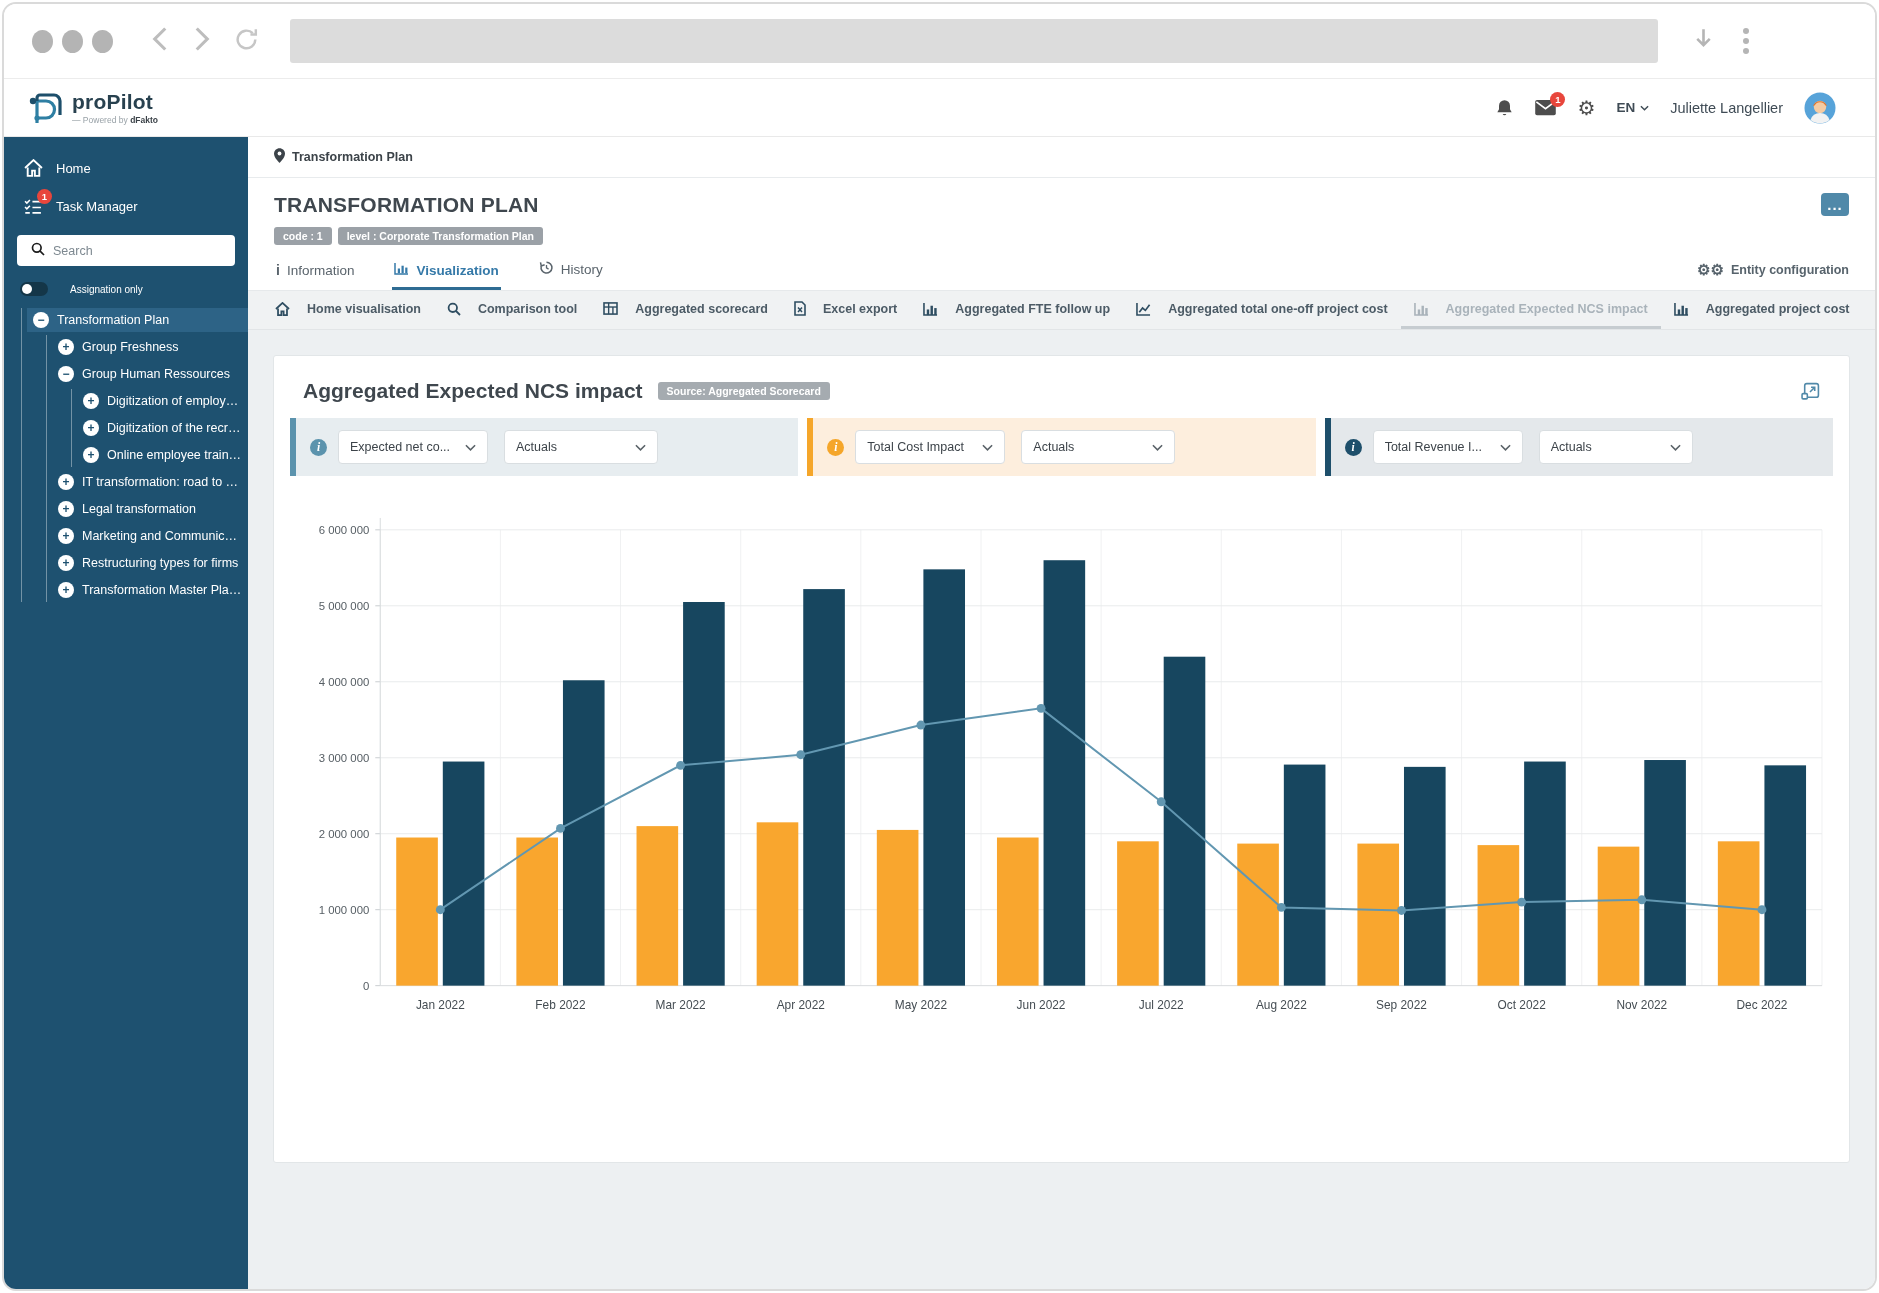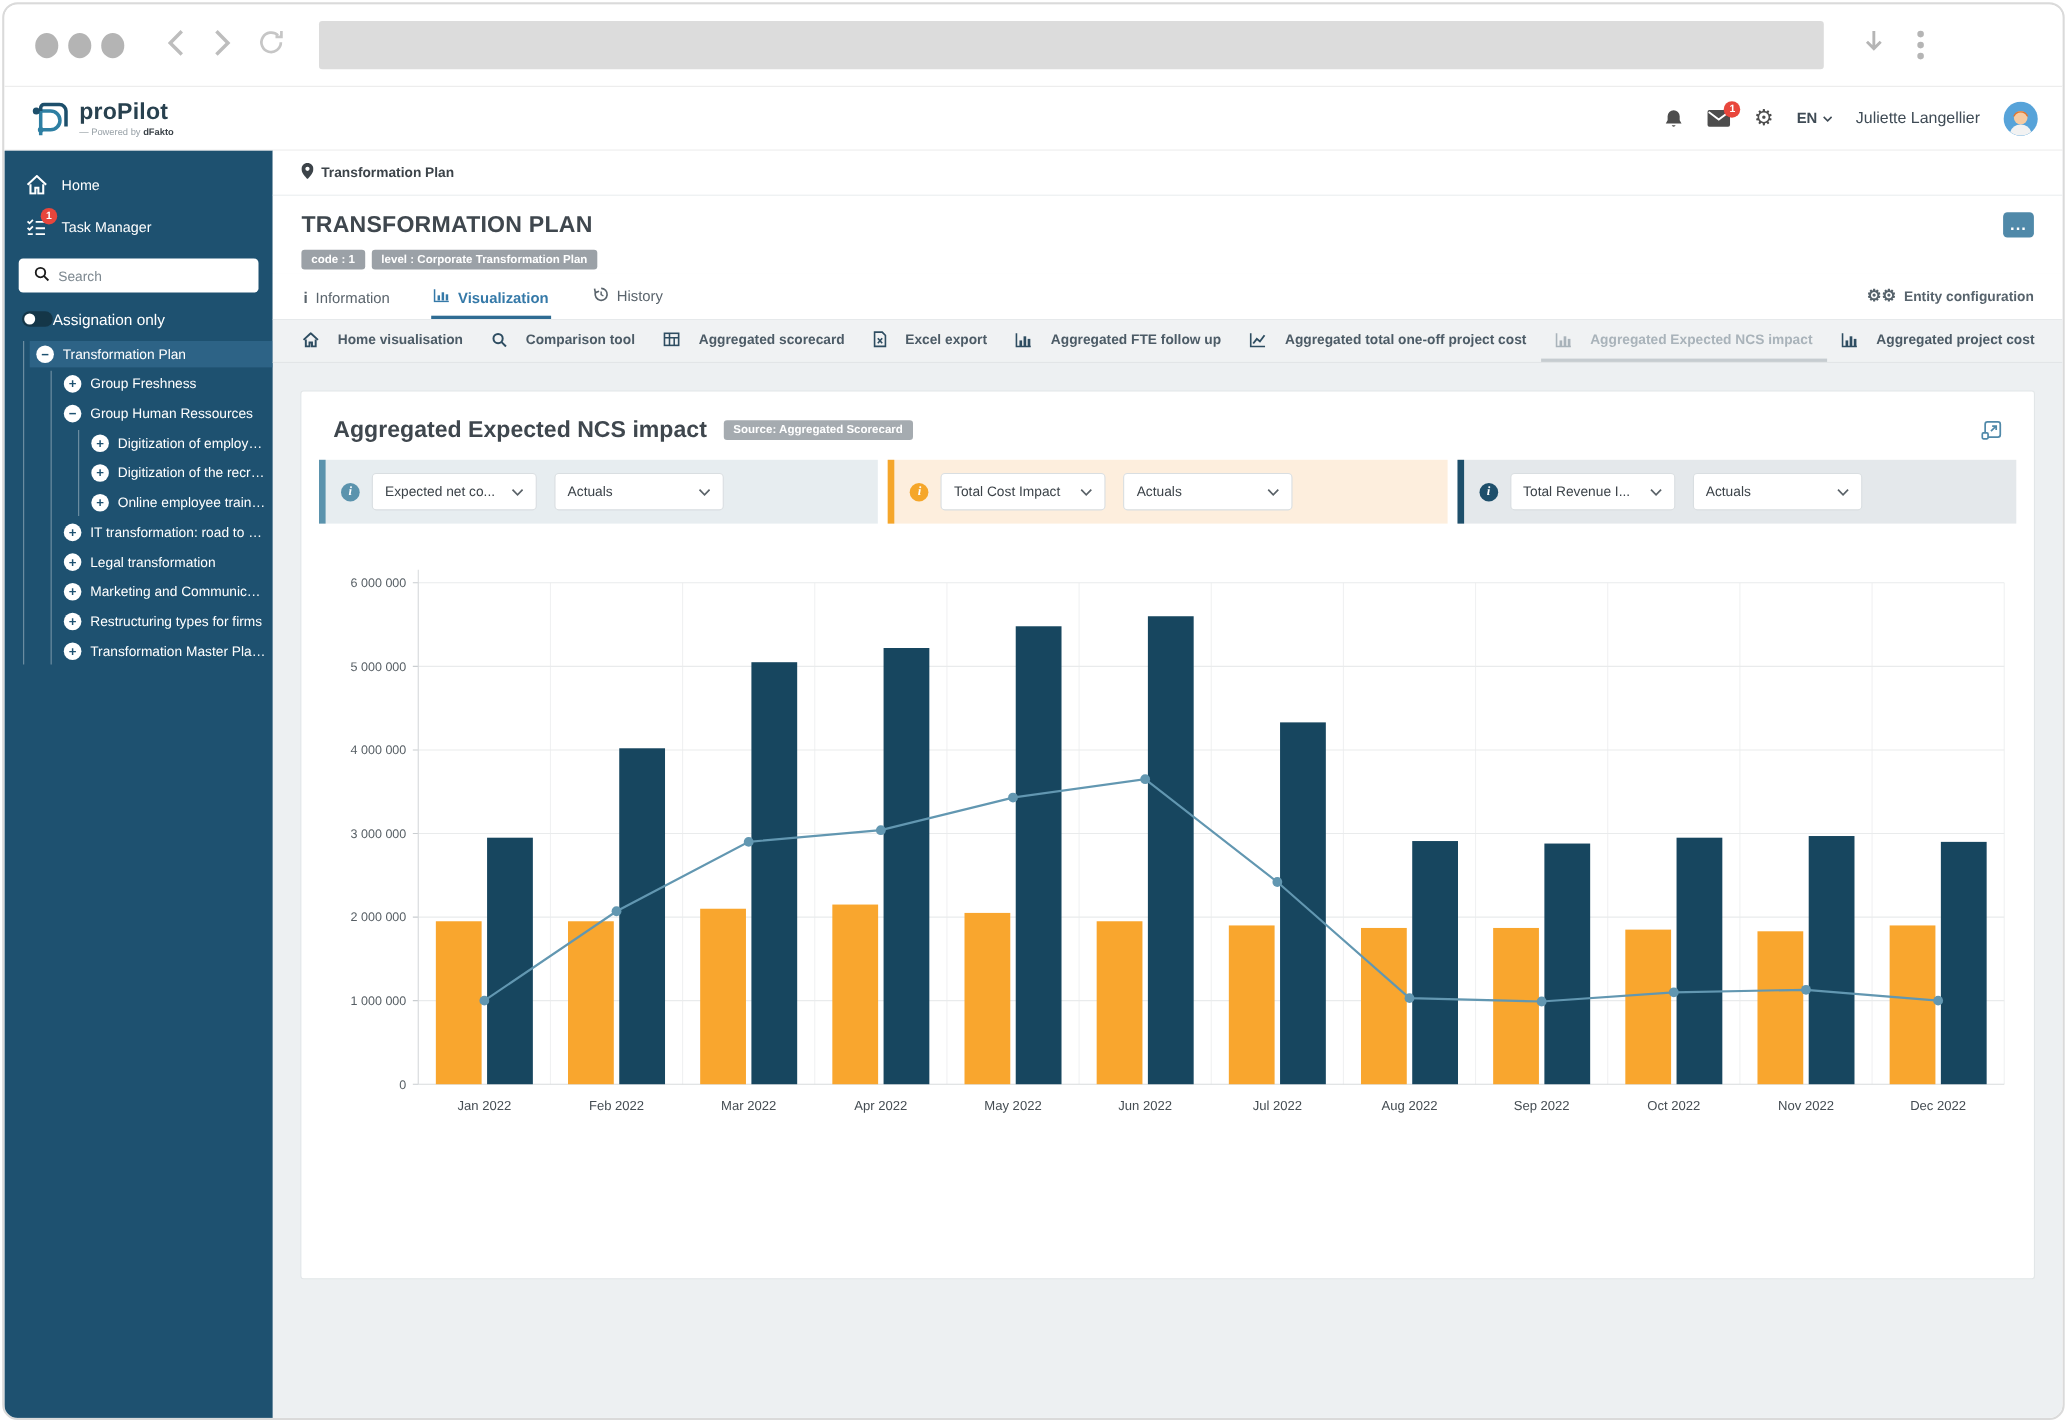--- a/index.html
+++ b/index.html
@@ -11,21 +11,21 @@
   .dots { display:flex; gap:9px; margin-right:26px; }
   .dot { width:21px; height:23px; border-radius:50%; background:#b4b4b4; }
   .chev { margin:0 9px; color:#bdbdbd; }
   .refresh { margin:0 14px 0 10px; color:#c6c6c6; }
   .urlbar { flex:1; height:44px; max-width:1368px; background:#dcdcdc; border-radius:3px; margin:0 22px 0 16px; }
   .dl { color:#b5b5b5; margin:0 12px; }
   .kebab { display:flex; flex-direction:column; gap:4px; margin-left:16px; }
   .kebab span { width:6px; height:6px; border-radius:50%; background:#b5b5b5; }
 
   
-  .appbar { height:59px; flex:none; display:flex; align-items:center; justify-content:space-between; padding:0 22px 0 20px; background:#fff; border-top:1px solid #ececec; border-bottom:1px solid #e9e9e9; }
+  .appbar { height:59px; flex:none; display:flex; align-items:center; justify-content:space-between; padding:0 39px 0 20px; background:#fff; border-top:1px solid #ececec; border-bottom:1px solid #e9e9e9; }
   .logo { display:flex; align-items:center; gap:8px; }
   .logo-name { font-size:21px; font-weight:700; color:#28414f; letter-spacing:.2px; line-height:1; }
   .logo-powered { font-size:8.5px; color:#98a1a7; margin-top:3px; }
   .logo-powered b { color:#3c4349; }
   .appbar-right { display:flex; align-items:center; gap:21px; }
   .hicon { position:relative; color:#4d4d4d; display:flex; }
   .badge-red { position:absolute; top:-8px; right:-9px; background:#e8463c; color:#fff; width:15px; height:15px; border-radius:50%; font-size:9.5px; font-weight:700; display:flex; align-items:center; justify-content:center; }
   .gear-glyph { font-size:20px; color:#4d4d4d; line-height:1; }
   .lang { display:flex; align-items:center; gap:5px; font-size:13.5px; font-weight:700; color:#3f4b55; }
   .username { font-size:14.5px; color:#3f4b55; }
@@ -34,21 +34,21 @@
   .bodyrow { flex:1; display:flex; min-height:0; }
   .sidebar { width:244px; flex:none; background:#1e5170; color:#fff; padding-top:12px; font-size:13px; overflow:hidden; }
   .main { flex:1; min-width:0; display:flex; flex-direction:column; background:#edf0f2; }
 
   
   .snav { display:flex; align-items:center; gap:13px; padding:10px 20px; cursor:pointer; }
   .snav .ic { position:relative; display:flex; }
   .search { margin:10px 13px 4px; background:#fff; border-radius:4px; height:31px; display:flex; align-items:center; gap:8px; padding:0 14px; }
   .search input { border:0; outline:0; width:100%; font-size:12.5px; color:#333; font-family:inherit; }
   .search input::placeholder { color:#7d8890; }
-  .toggle-row { display:flex; align-items:center; gap:0; padding:12px 8px 6px 16px; font-size:14px; }
+  .toggle-row { display:flex; align-items:center; gap:22px; padding:12px 8px 6px 16px; font-size:10px; }
   .toggle { width:28px; height:14px; border-radius:8px; background:#143648; position:relative; flex:none; cursor:pointer; }
   .knob { position:absolute; left:2px; top:2px; width:10px; height:10px; border-radius:50%; background:#fff; }
   .tree-root { margin:6px 0 0 17px; border-left:1px solid rgba(255,255,255,.38); padding-left:5px; }
   .tnode { display:flex; align-items:center; gap:8px; padding:4px 6px; margin:3px 0; cursor:pointer; white-space:nowrap; }
   .tnode.selected { background:#2d6386; }
   .texp { width:16px; height:16px; flex:none; border-radius:50%; background:#fff; color:#1e5170; font-size:12px; font-weight:700; display:flex; align-items:center; justify-content:center; line-height:1; }
   .tlabel { font-size:12.5px; overflow:hidden; text-overflow:ellipsis; }
   .tchildren { margin-left:19px; border-left:1px solid rgba(255,255,255,.38); padding-left:5px; }
 
   

